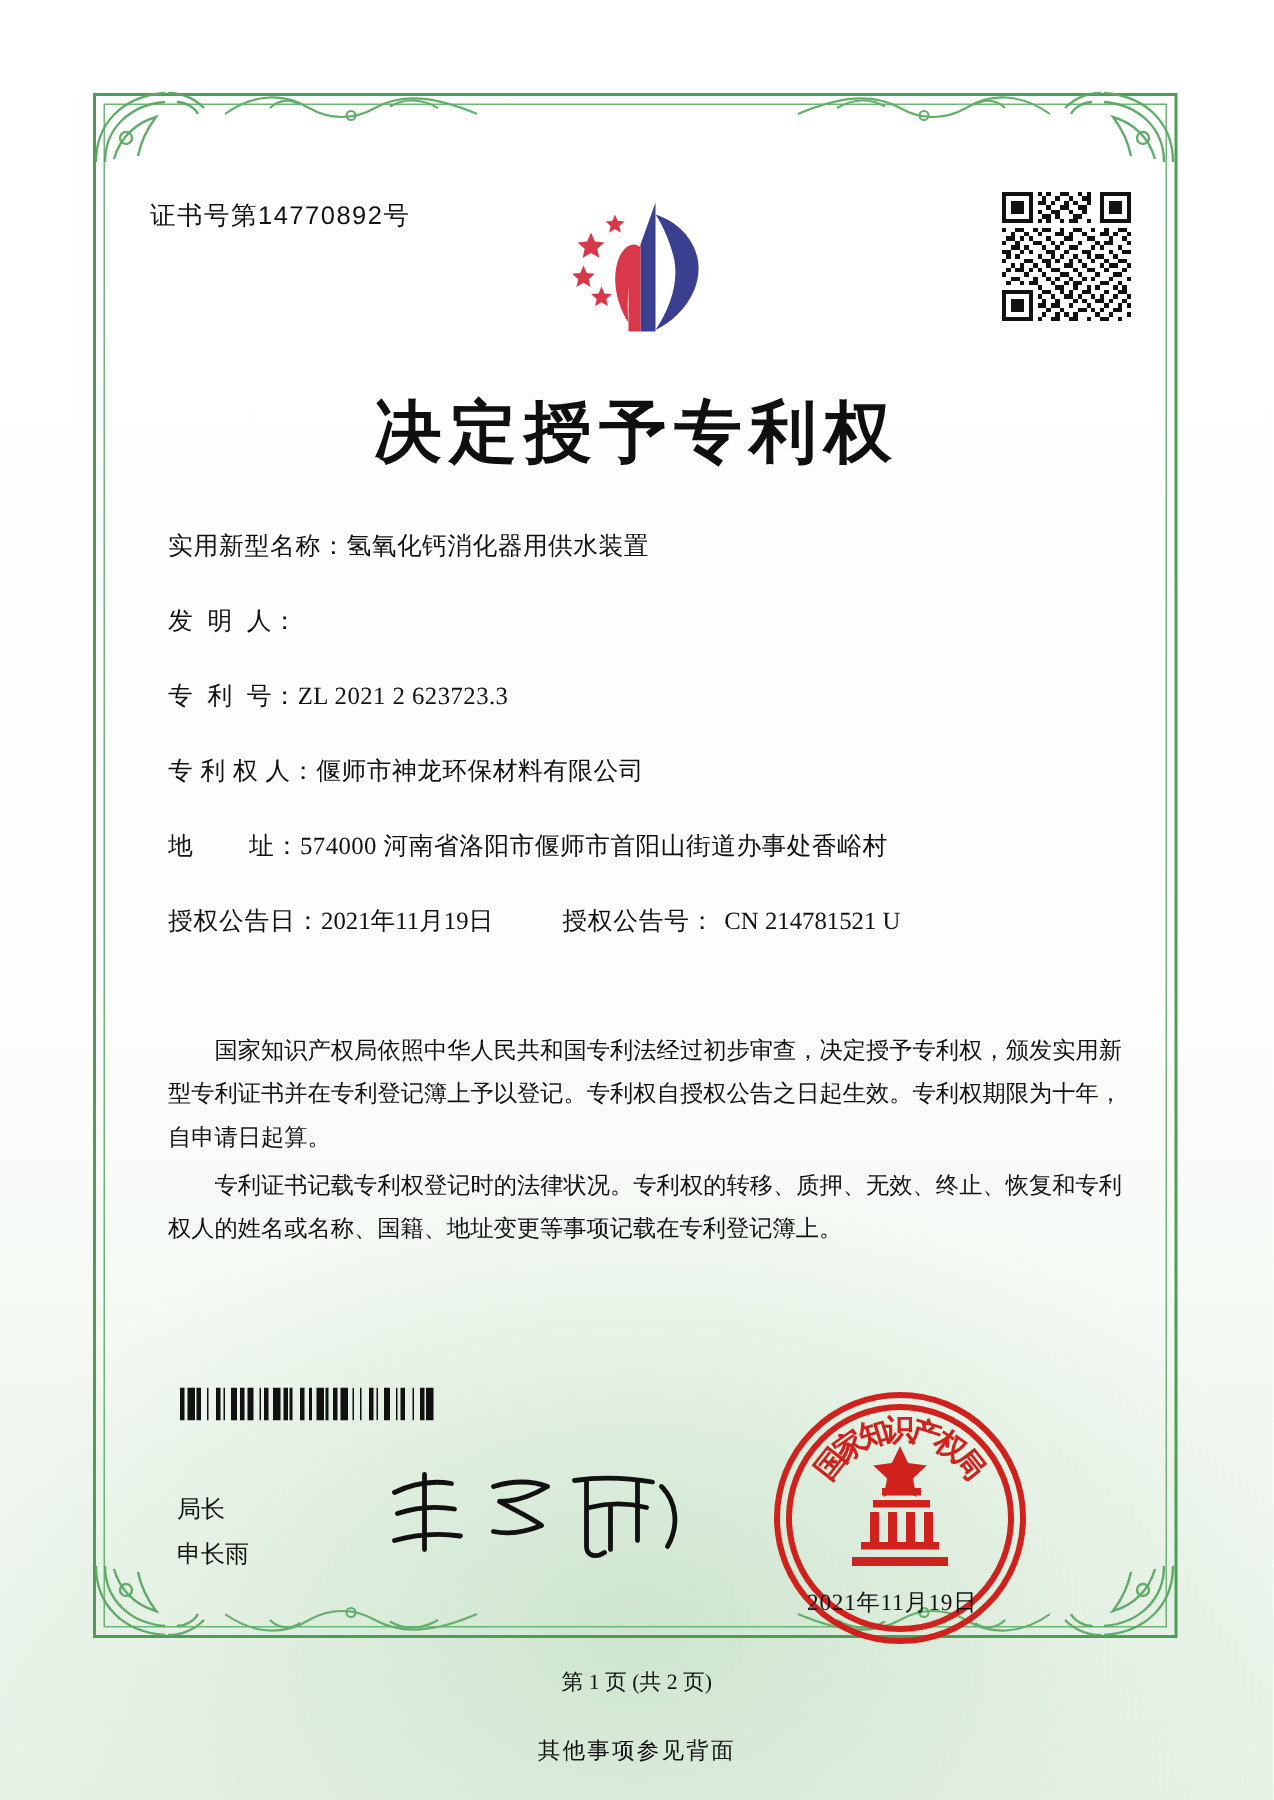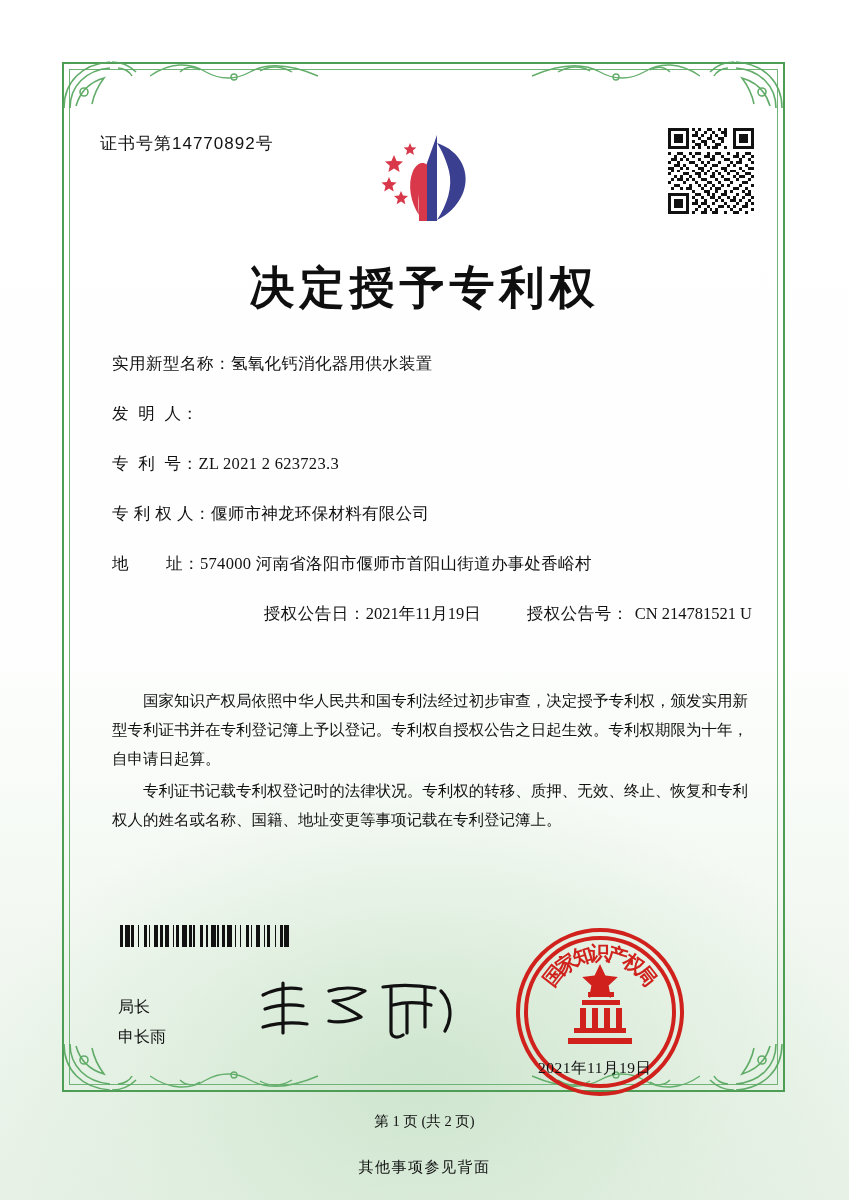--- a/index.html
+++ b/index.html
@@ -113,21 +113,21 @@
   }
   .field-label {
     flex: 0 0 auto;
     white-space: pre;
     letter-spacing: 0.5px;
   }
   .field-value {
     flex: 1 1 auto;
     letter-spacing: 0.3px;
   }
-  .field-row.split { justify-content: flex-end; }
+  .field-row.split { justify-content: flex-start; }
   .field-row .second-label {
     margin-left: 46px;
     white-space: pre;
     letter-spacing: .5px;
   }
   .field-row .second-value {
     margin-left: 6px;
   }
 
   

